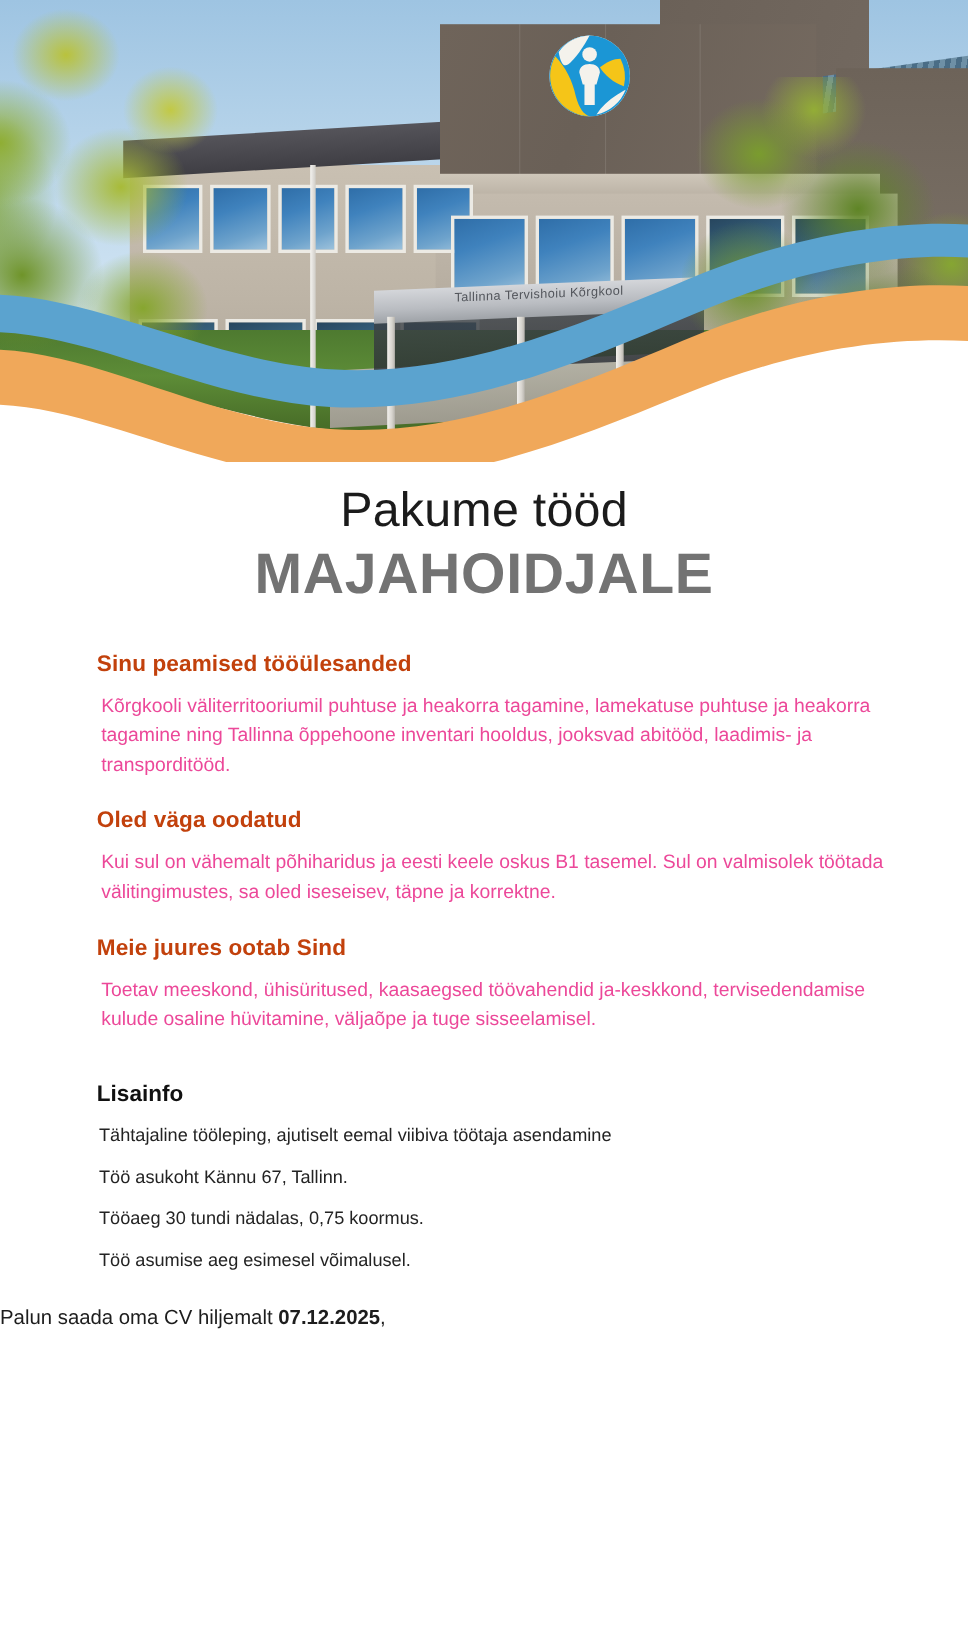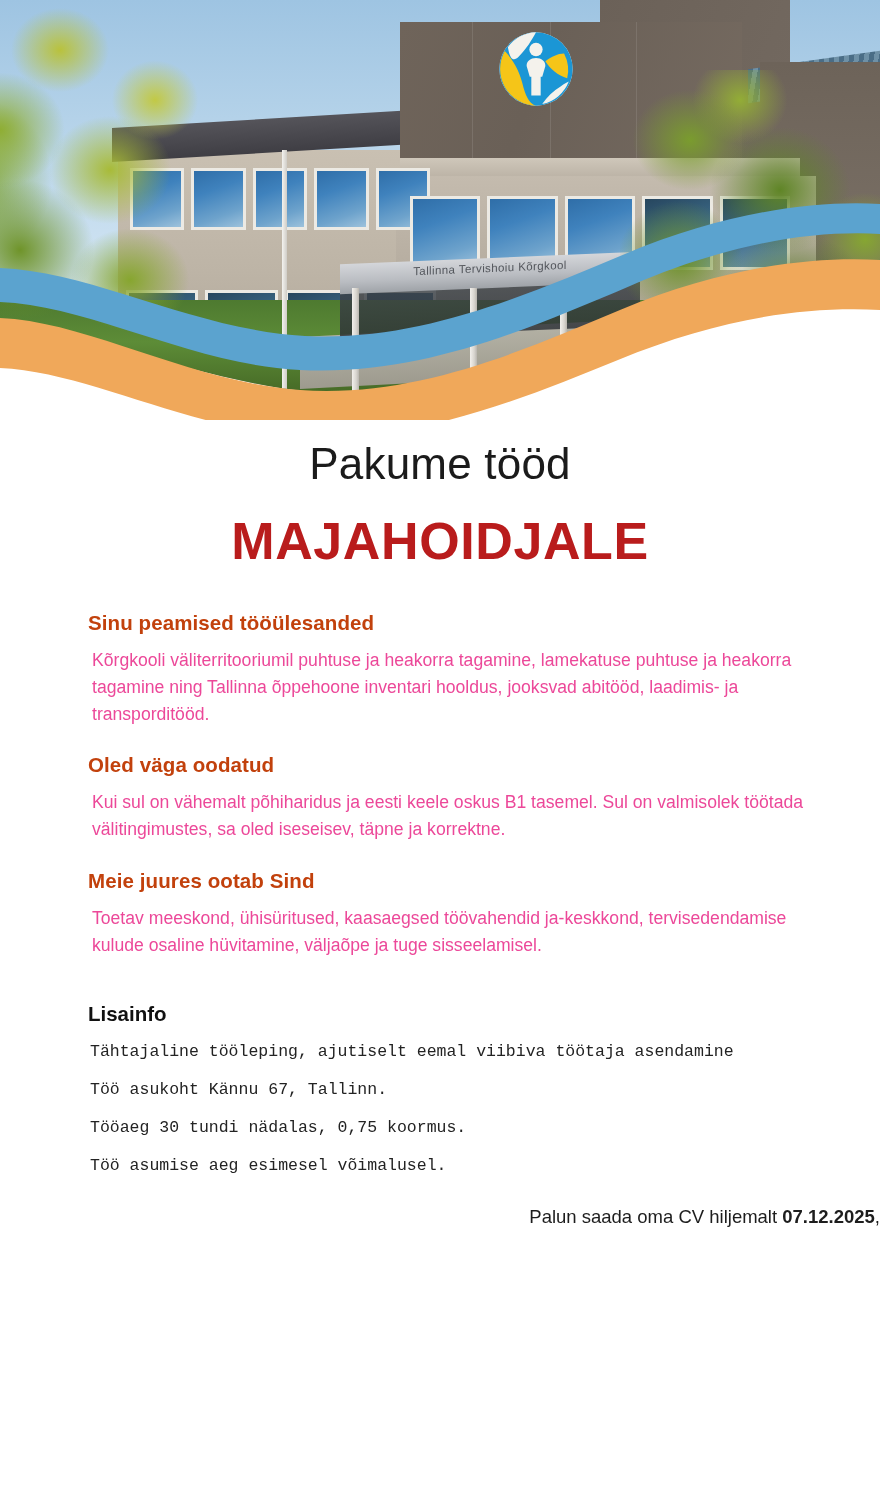--- a/index.html
+++ b/index.html
@@ -242,24 +242,24 @@
     font-size: 44px;
     font-weight: 400;
     letter-spacing: .2px;
     color: #1b1b1b;
     line-height: 1.18;
     padding-top: 18px;
   }
   .title-2 {
     font-size: 52px;
     font-weight: 700;
-    color: #b91c1c;
+    color: #737373;
     letter-spacing: .6px;
     line-height: 1.14;
-    margin-top: 22px;
+    margin-top: 3px;
   }
   .title-3 {
     font-size: 25px;
     font-weight: 400;
     color: #1b1b1b;
     line-height: 1.3;
     margin-top: 8px;
   }
 
   .sections { margin-top: 40px; }
@@ -291,26 +291,25 @@
   }
   .extra-list {
     list-style: none;
     margin: 0 60px 0 90px;
   }
   .extra-list li {
     font-size: 16.5px;
     color: #232323;
     line-height: 1.45;
     margin-bottom: 14px;
-    font-family: Liberation Mono, monospace;
   }
 
   .contact {
     margin-top: 24px;
-    text-align: right;
+    text-align: left;
     font-size: 18.5px;
     color: #1d1d1d;
     line-height: 1.62;
   }
   .contact b { font-weight: 700; }
 
   .nowrap { white-space: nowrap; }
 </style>
 </head>
 <body>

